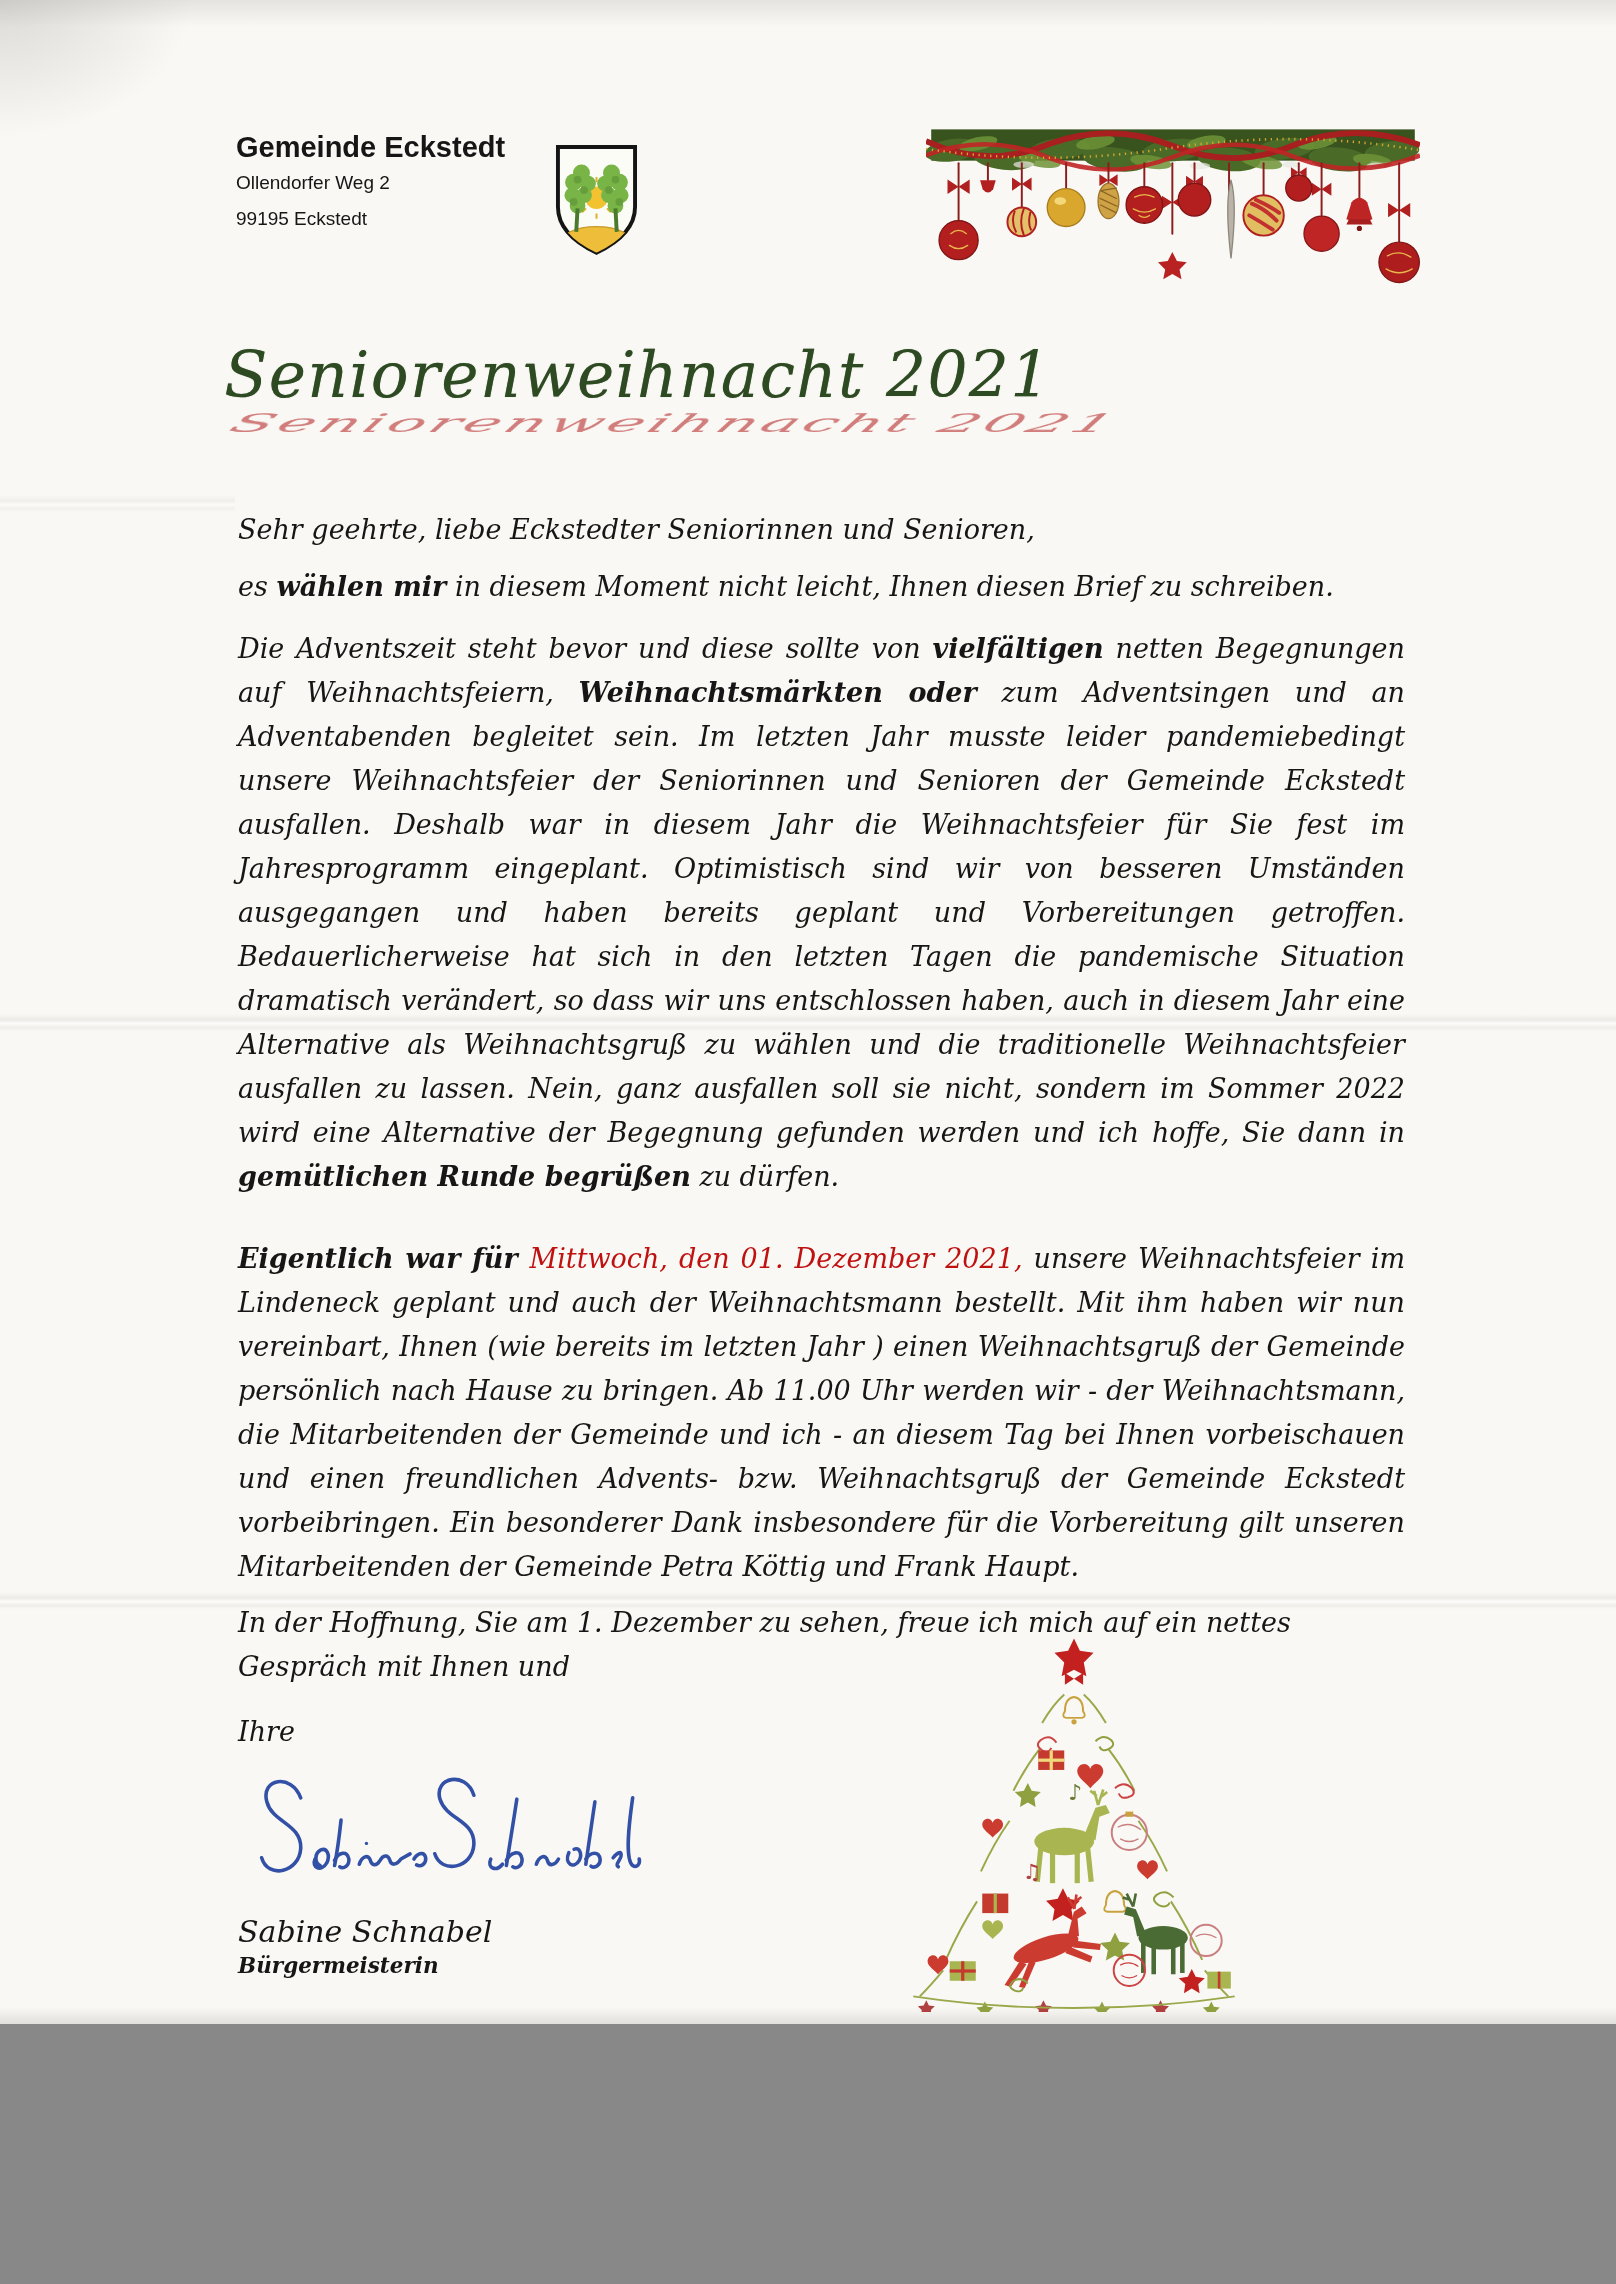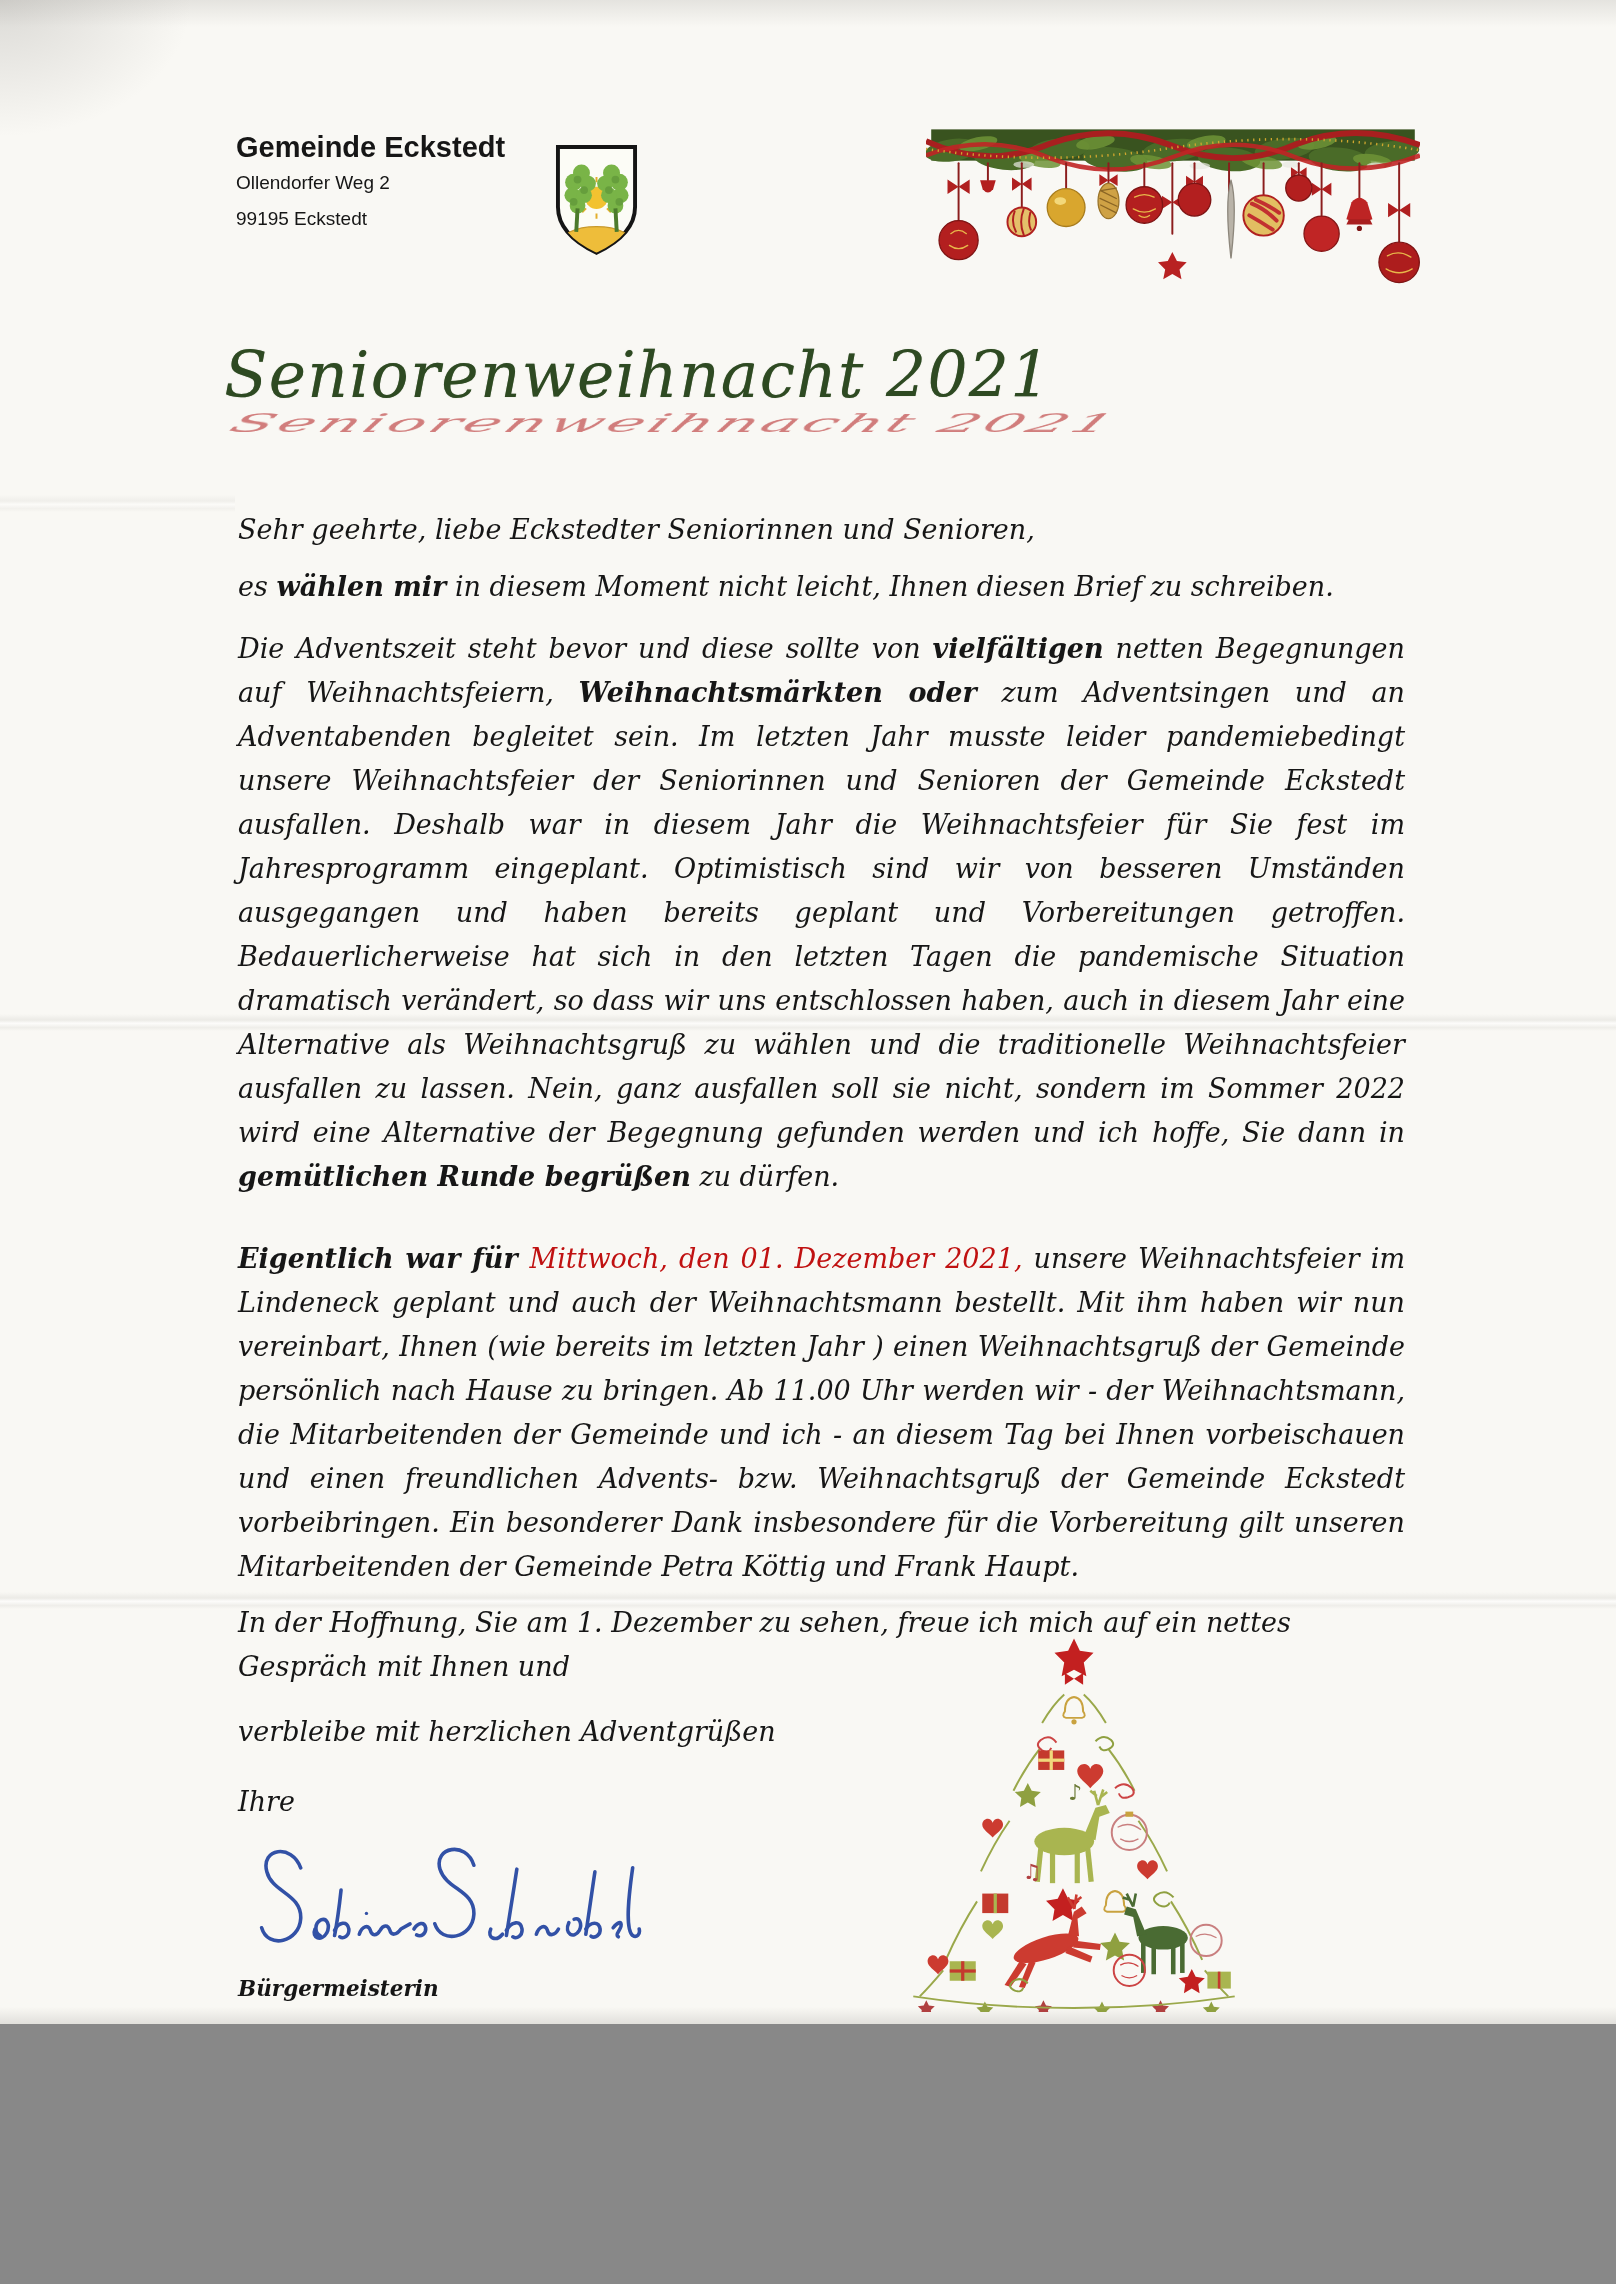--- a/index.html
+++ b/index.html
@@ -214,21 +214,20 @@
   <div class="crease small" style="top:495px"></div>
   <div class="crease" style="top:1014px"></div>
   <div class="crease" style="top:1592px"></div>
 
   <div class="body-flow">
     <p class="para no-just" style="margin-bottom:13px"><span>Sehr geehrte, liebe Eckstedter Seniorinnen und Senioren,</span></p>
     <p class="para no-just" style="margin-bottom:18px"><span>es </span><span class="run-b">wählen mir</span><span> in diesem Moment nicht leicht, Ihnen diesen Brief  zu schreiben.</span></p>
     <p class="para" style="margin-bottom:38px"><span>Die Adventszeit steht bevor und diese sollte von </span><span class="run-b">vielfältigen</span><span> netten Begegnungen auf Weihnachtsfeiern, </span><span class="run-b">Weihnachtsmärkten oder</span><span> zum Adventsingen und an Adventabenden begleitet sein. Im letzten Jahr musste leider pandemiebedingt unsere Weihnachtsfeier der Seniorinnen und Senioren der Gemeinde Eckstedt ausfallen. Deshalb war in diesem Jahr die Weihnachtsfeier für Sie fest im Jahresprogramm eingeplant. Optimistisch sind wir von besseren Umständen ausgegangen und haben bereits geplant und Vorbereitungen getroffen. Bedauerlicherweise hat sich in den letzten Tagen die pandemische Situation dramatisch verändert, so dass wir uns entschlossen haben, auch in diesem Jahr eine Alternative als Weihnachtsgruß zu wählen und die traditionelle Weihnachtsfeier ausfallen zu lassen. Nein, ganz ausfallen soll sie nicht, sondern im Sommer 2022 wird eine Alternative der Begegnung gefunden werden und ich hoffe, Sie dann in </span><span class="run-b">gemütlichen Runde begrüßen</span><span> zu dürfen.</span></p>
     <p class="para" style="margin-bottom:11.7px"><span class="run-b">Eigentlich war für </span><span class="run-red">Mittwoch, den 01. Dezember 2021,</span><span>  unsere Weihnachtsfeier im Lindeneck geplant und auch der Weihnachtsmann bestellt. Mit ihm haben wir nun vereinbart, Ihnen (wie bereits im letzten Jahr ) einen Weihnachtsgruß der Gemeinde persönlich nach Hause zu bringen. Ab 11.00 Uhr werden wir - der Weihnachtsmann, die Mitarbeitenden der Gemeinde und ich - an diesem Tag bei Ihnen vorbeischauen und einen freundlichen Advents- bzw. Weihnachtsgruß der Gemeinde  Eckstedt vorbeibringen. Ein besonderer Dank insbesondere für die Vorbereitung gilt unseren Mitarbeitenden der Gemeinde Petra Köttig und Frank Haupt.</span></p>
     <p class="para no-just" style="margin-bottom:21px;max-width:1147px"><span>In der Hoffnung, Sie am 1. Dezember zu sehen, freue ich mich auf ein nettes Gespräch mit Ihnen und</span></p>
-    <p class="para no-just" style="margin-bottom:26px"><span>verbleibe mit herzlichen Adventgrüßen</span></p>
     <p class="para no-just" style="margin-bottom:9px"><span>Ihre</span></p>
 
     <div class="sig-block">
       <svg width="404" height="138" viewBox="0 0 620 212">
         <g fill="none" stroke="#2243a0" stroke-width="5.5" stroke-linecap="round" stroke-linejoin="round" opacity=".92">
           <path d="M96,52 C82,14 34,22 44,58 C52,90 98,92 96,130 C94,166 46,178 36,144"></path>
           <path d="M118,146 C112,160 128,166 136,152 C142,140 136,128 127,132 C117,137 117,152 126,156"></path>
           <path d="M158,86 C155,114 150,146 148,156"></path>
           <path d="M148,148 C154,136 168,132 170,146 C171,156 162,162 156,158"></path>
           <path d="M186,154 C190,142 200,138 203,148 C205,156 212,158 218,148 C222,140 230,138 233,148 C235,156 243,156 250,146 L264,138"></path>
@@ -239,20 +238,21 @@
           <path d="M428,54 C422,94 414,144 412,156"></path>
           <path d="M412,148 C420,134 434,132 436,146 C437,156 428,162 422,158"></path>
           <path d="M458,154 C462,142 472,138 475,148 C477,158 487,156 492,146"></path>
           <path d="M508,136 C500,154 516,162 524,148 C529,138 524,127 516,131"></path>
           <path d="M548,58 C542,98 536,142 534,154"></path>
           <path d="M534,146 C542,134 554,134 556,146 C557,155 548,161 542,157"></path>
           <path d="M576,144 C582,136 590,132 588,142 C586,150 578,154 584,158"></path>
           <path d="M606,52 C600,94 594,146 606,156 C612,160 618,154 616,146"></path>
         </g>
       </svg>
+      <div class="printed-name">Sabine Schnabel</div>
       <div class="role-line">Bürgermeisterin</div>
     </div>
   </div>
 
   <div class="tree">
     <svg width="348" height="380" viewBox="0 0 534 584">
       <path d="M267,10 l9,19 l21,3 l-15,15 l4,21 l-19,-10 l-19,10 l4,-21 l-15,-15 l21,-3 Z" fill="#c32020"></path>
       <path d="M267,72 l-14,-9 l0,18 Z M267,72 l14,-9 l0,18 Z" fill="#c32020"></path>
       <g fill="none" stroke="#9aa84a" stroke-width="3">
         <path d="M252,96 q-18,16 -34,44 M282,96 q18,16 34,44"></path>

